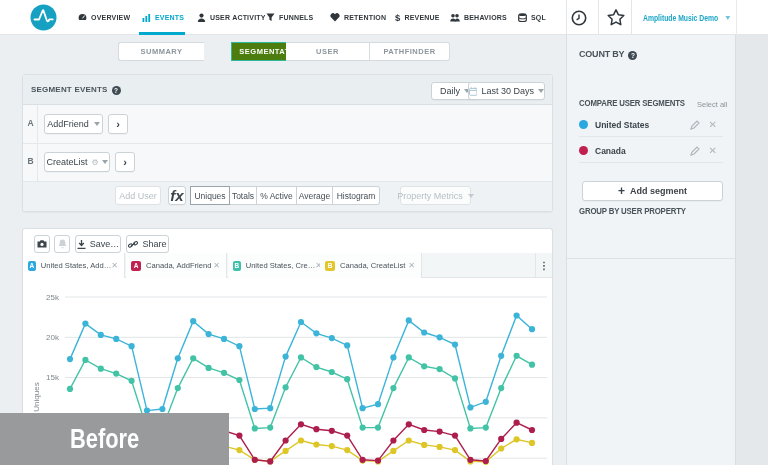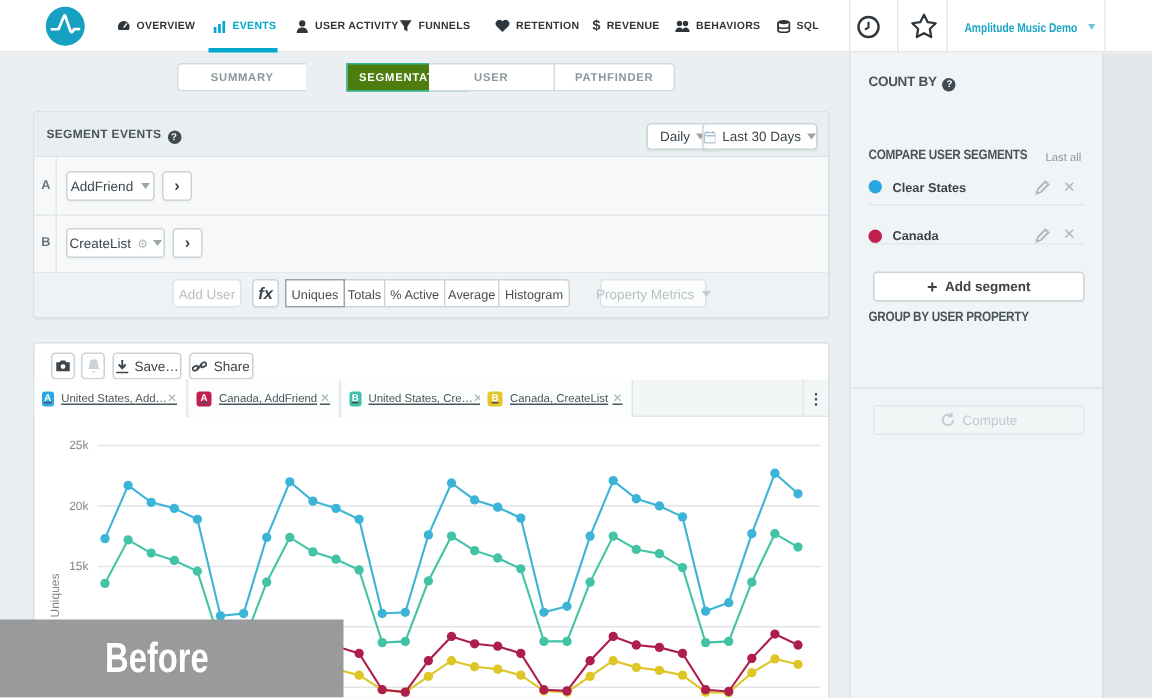--- a/index.html
+++ b/index.html
@@ -30,21 +30,21 @@
   .rowsep { position:absolute; left:0; right:0; top:38px; height:1px; background:#e4e8ea; }
   .btn { position:absolute; background:#fff; border:1px solid #ccd3d7; border-radius:3px;
          font-size:9px; color:#3c454b; display:flex; align-items:center; justify-content:center;
          box-shadow:0 1px 1px rgba(0,0,0,.03); white-space:nowrap; }
   .caret { display:inline-block; width:0; height:0; border-left:3px solid transparent; border-right:3px solid transparent; border-top:4px solid #9aa4ab; margin-left:5px; }
   .seg { position:absolute; top:186px; height:19px; background:#fff; border:1px solid #ccd3d7; border-left:none;
          font-size:8.5px; color:#454e54; display:flex; align-items:center; justify-content:center; }
   
   #chpanel { top:228px; height:292px; border-bottom:none; border-radius:3px 3px 0 0;padding-left:11px; }
   #legrow { position:absolute; left:0; top:24px; right:0; height:25px; background:#f3f6f7; border-bottom:1px solid #e2e6e8; }
-  .ltab { position:absolute; top:0; height:25px; background:#fcfdfd; border-right:1px solid #e2e6e8; display:flex; align-items:center; font-size:7.6px; color:#4a545b; white-space:nowrap; overflow:hidden;text-decoration:underline; }
+  .ltab { position:absolute; top:0; height:25px; background:#fcfdfd; border-right:1px solid #e2e6e8; display:flex; align-items:center; font-size:7.6px; color:#4a545b; white-space:nowrap; overflow:hidden; }
   .sw { width:10px; height:10px; border-radius:2px; color:#fff; font-size:6.5px; font-weight:bold; display:flex; align-items:center; justify-content:center; margin:0 5px 0 5px; }
   .lx { color:#aab3b9; font-size:8px; margin-left:auto; margin-right:6px; }
   
   #sidebar { left:566px; top:35px; width:169px; height:430px; background:#f1f4f6; border-left:1px solid #dadfe2; }
   .sbh { position:absolute; font-size:9px; font-weight:bold; color:#49535a; letter-spacing:-.2px; white-space:nowrap; }
   .qm { display:inline-flex; width:9px; height:9px; border-radius:50%; background:#3f4a52; color:#fff; font-size:6.5px; align-items:center; justify-content:center; vertical-align:-1px; margin-left:4px; font-weight:bold; }
   #rightstrip { left:735px; top:35px; width:33px; height:430px; background:#e4e8eb; border-left:1px solid #d8dde0; }
   #navright { left:736px; top:0; width:32px; height:35px; background:#fff; border-bottom:1px solid #e3e6e8; border-left:1px solid #e7eaec; z-index:6; }
   
   #before { left:0; top:413px; width:229px; height:52px; background:#999a9b; z-index:20; display:flex; align-items:center; }
@@ -151,21 +151,21 @@
     <div class="rowsep"></div>
     <div class="btn" style="left:21px;top:9px;width:59px;height:20px">AddFriend<span class="caret"></span></div>
     <div class="btn" style="left:85px;top:9px;width:20px;height:20px;font-weight:bold;font-size:11px">›</div>
     <div class="btn" style="left:21px;top:47px;width:66px;height:20px">CreateList<span style="color:#b3bcc1;margin-left:4px;font-size:8px">⚙</span><span class="caret" style="margin-left:3px"></span></div>
     <div class="btn" style="left:92px;top:47px;width:20px;height:20px;font-weight:bold;font-size:11px">›</div>
   </div>
   <div id="segfoot"></div>
 </div>
 
 <div class="btn" style="left:115px;top:186px;width:46px;height:19px;color:#b7c0c5;border-color:#dde2e5;box-shadow:none">Add User</div>
-<div class="btn" style="left:168px;top:186px;width:18px;height:19px;font-style:italic;font-weight:bold;font-size:11px">fx</div>
+<div class="btn" style="left:168px;top:186px;width:18px;height:19px;font-style:italic;font-weight:bold;font-size:15px">fx</div>
 <div class="seg" style="left:190px;width:40px;border:1px solid #99a3aa;background:#fff;z-index:2">Uniques</div>
 <div class="seg" style="left:230px;width:27px">Totals</div>
 <div class="seg" style="left:257px;width:40px">% Active</div>
 <div class="seg" style="left:297px;width:36px">Average</div>
 <div class="seg" style="left:333px;width:47px;border-radius:0 3px 3px 0">Histogram</div>
 <div class="btn" style="left:400px;top:186px;width:71px;height:19px;color:#b7c0c5;border-color:#dfe3e6;box-shadow:none;background:#fbfcfc">Property Metrics<span class="caret" style="border-top-color:#c3cbd0"></span></div>
 
 <div class="panel" id="chpanel">
   <div class="btn" style="left:11px;top:6px;width:16px;height:18px">
     <svg width="10" height="8" viewBox="0 0 10 8">
@@ -338,44 +338,39 @@
         <circle cx="478.2" cy="76.8" r="3.1" fill="#3bb4d8"></circle>
         <circle cx="493.6" cy="36.5" r="3.1" fill="#3bb4d8"></circle>
         <circle cx="509.0" cy="50.2" r="3.1" fill="#3bb4d8"></circle>
       </svg>
     </div>
 </div>
 
 <div class="abs" id="sidebar">
   <div class="sbh" style="left:12px;top:14px">COUNT BY<span class="qm">?</span></div>
   <div class="sbh" style="left:12px;top:63px;transform:scaleX(.87);transform-origin:0 50%">COMPARE USER SEGMENTS</div>
-  <div class="abs" style="left:130px;top:65px;font-size:7.5px;color:#8b959b;z-index:2">Last all</div>
+  <div class="abs" style="left:130px;top:65px;font-size:7.5px;color:#8b959b;z-index:2">Select all</div>
   <div class="abs" style="left:12px;top:78px;width:144px;height:24px;display:flex;align-items:center;border-bottom:1px solid #e3e7e9">
     <span style="width:9px;height:9px;border-radius:50%;background:#29a7e0;flex:none"></span>
-    <span style="font-size:8.5px;font-weight:bold;color:#3a444b;margin-left:7px">Clear States</span>
+    <span style="font-size:8.5px;font-weight:bold;color:#3a444b;margin-left:7px">United States</span>
     <svg width="10" height="10" viewBox="0 0 10 10" style="margin-left:auto;margin-right:9px">
         <path d="M1 9l1-3 5-5 2 2-5 5z" fill="none" stroke="#aeb6bb" stroke-width="1.2"></path>
       </svg>
     <span style="color:#aeb6bb;font-size:10px;margin-right:6px">✕</span>
   </div>
-  <div class="abs" style="left:12px;top:104px;width:144px;height:24px;display:flex;align-items:flex-end;border-bottom:1px solid #e3e7e9">
+  <div class="abs" style="left:12px;top:104px;width:144px;height:24px;display:flex;align-items:center;border-bottom:1px solid #e3e7e9">
     <span style="width:9px;height:9px;border-radius:50%;background:#c0204f;flex:none"></span>
     <span style="font-size:8.5px;font-weight:bold;color:#3a444b;margin-left:7px">Canada</span>
     <svg width="10" height="10" viewBox="0 0 10 10" style="margin-left:auto;margin-right:9px">
         <path d="M1 9l1-3 5-5 2 2-5 5z" fill="none" stroke="#aeb6bb" stroke-width="1.2"></path>
       </svg>
     <span style="color:#aeb6bb;font-size:10px;margin-right:6px">✕</span>
   </div>
   <div class="btn" style="left:15px;top:146px;width:141px;height:20px;font-weight:bold;color:#3c4348">
     <span style="font-size:12px;margin-right:5px;font-weight:bold">+</span>Add segment</div>
   <div class="sbh" style="left:12px;top:171px;transform:scaleX(.87);transform-origin:0 50%">GROUP BY USER PROPERTY</div>
   <div class="abs" style="left:0;top:223px;width:169px;height:1px;background:#dde2e5"></div>
-  <div class="btn" style="left:15px;top:235px;width:141px;height:20px;background:#f2f5f6;color:#c3cacf;border-color:#e2e6e9;box-shadow:none">
-    <svg width="10" height="10" viewBox="0 0 10 10" style="margin-right:5px">
-        <path d="M8.5 5a3.5 3.5 0 1 1-1-2.5M7.5 0v2.5H5" fill="none" stroke="#c3cacf" stroke-width="1.2"></path>
-      </svg>
-    Compute</div>
 </div>
 <div class="abs" id="rightstrip"></div>
 
 <div class="abs" id="before">
     <span>Before</span>
   </div>
 
 </body></html>

